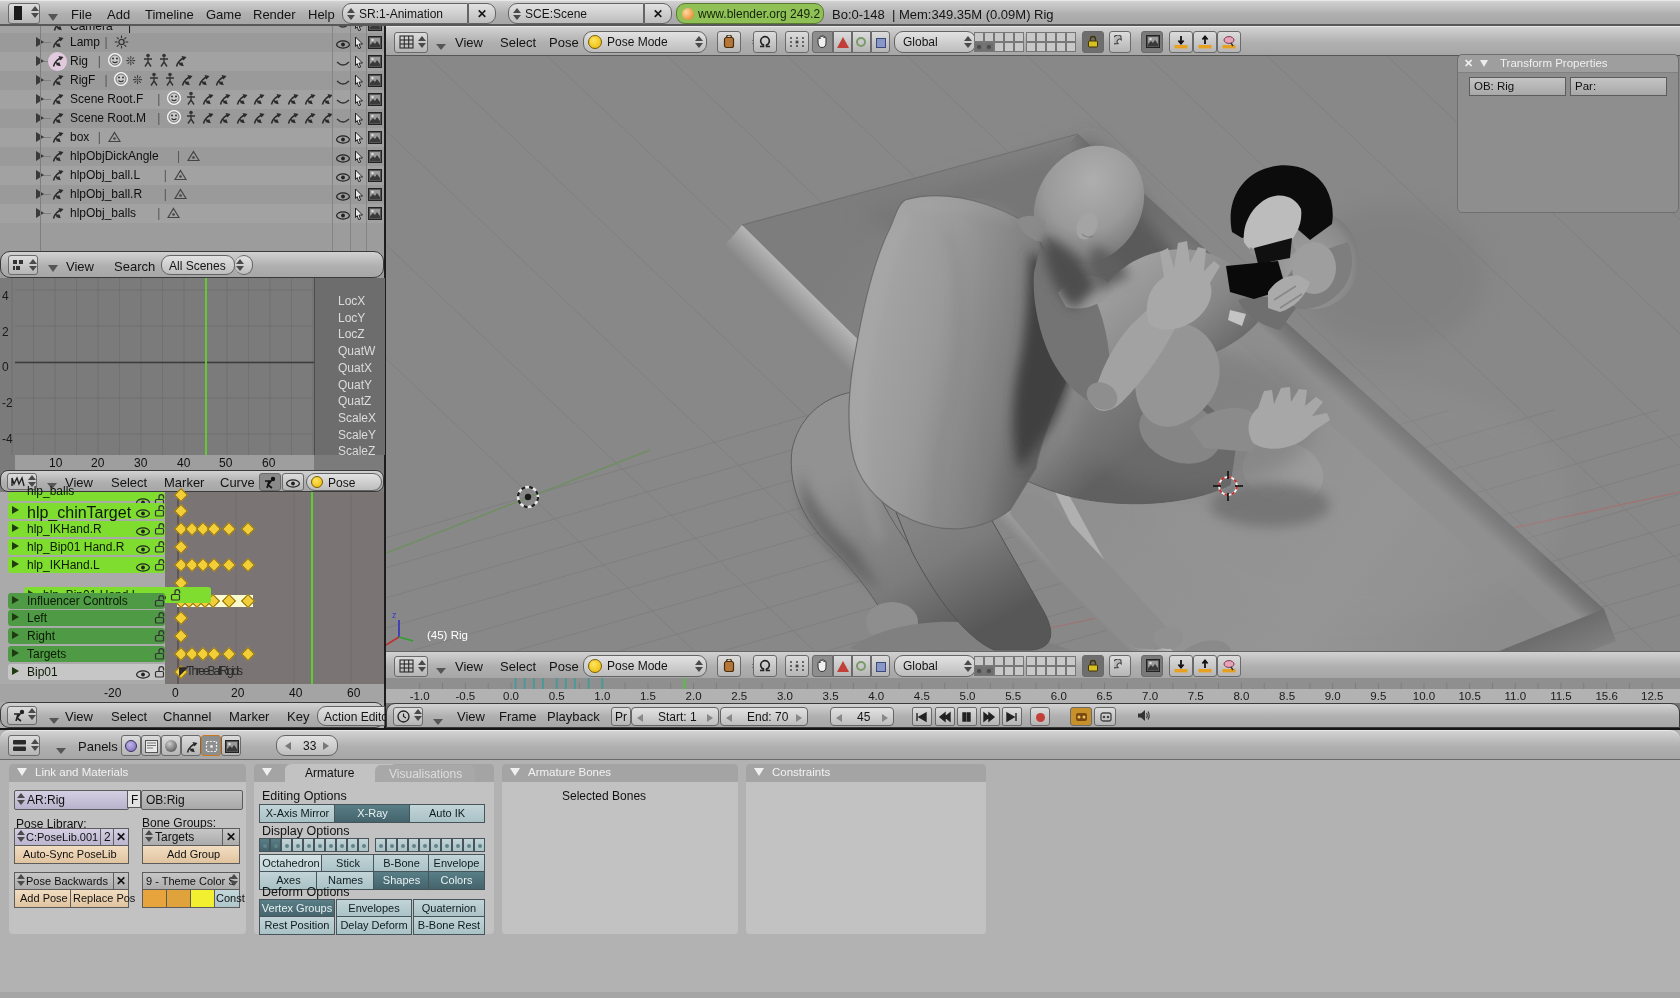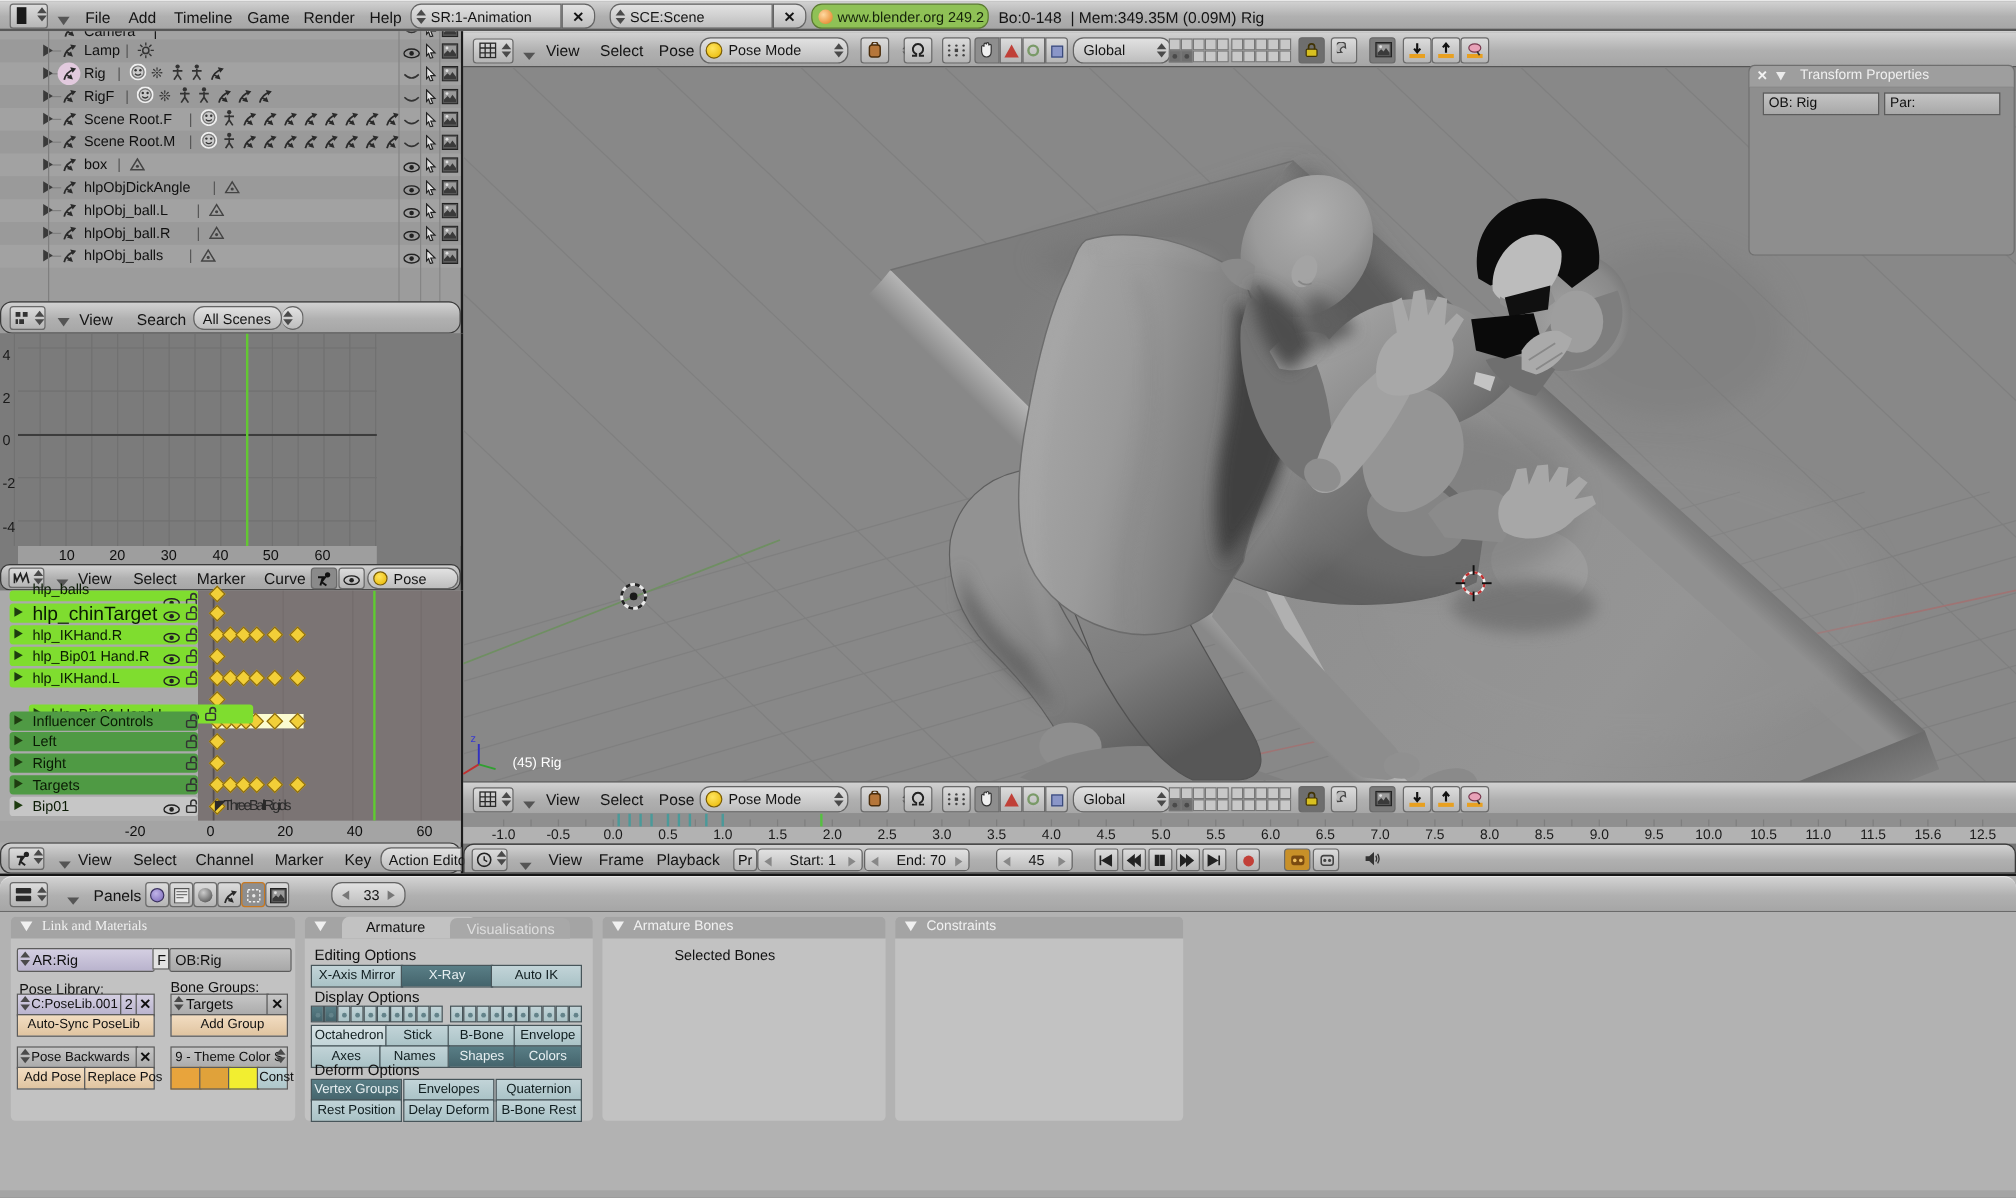--- a/index.html
+++ b/index.html
@@ -564,20 +564,32 @@
       <line x1="291.5" y1="0" x2="291.5" y2="177" stroke="#717171" stroke-width="1"></line>
       <line x1="313" y1="0" x2="313" y2="177" stroke="#717171" stroke-width="1"></line>
       <line x1="15" y1="12" x2="314" y2="12" stroke="#717171" stroke-width="1"></line>
       <line x1="15" y1="48" x2="314" y2="48" stroke="#717171" stroke-width="1"></line>
       <line x1="15" y1="84" x2="314" y2="84" stroke="#717171" stroke-width="1"></line>
       <line x1="15" y1="120" x2="314" y2="120" stroke="#717171" stroke-width="1"></line>
       <line x1="15" y1="156" x2="314" y2="156" stroke="#717171" stroke-width="1"></line>
       <line x1="15" y1="84.5" x2="314" y2="84.5" stroke="#3c3c3c" stroke-width="1.6"></line>
       <line x1="206" y1="0" x2="206" y2="177" stroke="#63c832" stroke-width="2"></line>
     </svg>
+  <div class="abs" style="left:314px;top:0;width:70px;height:177px;background:#6d6d6d;border-left:1px solid #4d4d4d;" id="ipochan">
+      <div class="lab" style="left:23px;top:16px;color:#dcdcdc;font-size:12px;">LocX</div>
+      <div class="lab" style="left:23px;top:32.7px;color:#dcdcdc;font-size:12px;">LocY</div>
+      <div class="lab" style="left:23px;top:49.4px;color:#dcdcdc;font-size:12px;">LocZ</div>
+      <div class="lab" style="left:23px;top:66.1px;color:#dcdcdc;font-size:12px;">QuatW</div>
+      <div class="lab" style="left:23px;top:82.8px;color:#dcdcdc;font-size:12px;">QuatX</div>
+      <div class="lab" style="left:23px;top:99.5px;color:#dcdcdc;font-size:12px;">QuatY</div>
+      <div class="lab" style="left:23px;top:116.19999999999999px;color:#dcdcdc;font-size:12px;">QuatZ</div>
+      <div class="lab" style="left:23px;top:132.89999999999998px;color:#dcdcdc;font-size:12px;">ScaleX</div>
+      <div class="lab" style="left:23px;top:149.6px;color:#dcdcdc;font-size:12px;">ScaleY</div>
+      <div class="lab" style="left:23px;top:166.29999999999998px;color:#dcdcdc;font-size:12px;">ScaleZ</div>
+    </div>
   <div class="abs" style="left:15px;top:177px;width:299px;height:15px;background:#9e9e9e;" id="iposcale">
       <div class="lab" style="left:34px;top:1px;">10</div>
       <div class="lab" style="left:76px;top:1px;">20</div>
       <div class="lab" style="left:119px;top:1px;">30</div>
       <div class="lab" style="left:162px;top:1px;">40</div>
       <div class="lab" style="left:204px;top:1px;">50</div>
       <div class="lab" style="left:247px;top:1px;">60</div>
     </div>
   <div class="abs hdr" style="left:0;top:192px;width:384px;height:22px;border-radius:8px;border:1px solid #3a3a3a;">
     <div class="sq" style="left:6px;top:2px;width:30px;height:17px;"></div>
@@ -1338,21 +1350,21 @@
         </div>
       </div>
     <div class="btn" style="left:276px;top:4px;width:62px;height:21px;border-radius:9px;">
         <span style="position:absolute;left:26px;top:3px;">33</span>
       <span style="position:absolute;left:8px;top:6px;width:0;height:0;border-right:6px solid #777;border-top:4px solid transparent;border-bottom:4px solid transparent;"></span>
       <span style="position:absolute;right:8px;top:6px;width:0;height:0;border-left:6px solid #777;border-top:4px solid transparent;border-bottom:4px solid transparent;"></span>
       </div>
   </div>
   <div id="panels">
       <div class="abs" style="left:9px;top:34px;width:237px;height:170px;background:#c2c2c2;border-radius:4px;">
-        <div class="abs" style="left:0;top:0;width:237px;height:18px;background:#a4a4a4;border-radius:4px 4px 0 0;font-family:Liberation Serif, serif;">
+        <div class="abs" style="left:0;top:0;width:237px;height:18px;background:#a4a4a4;border-radius:4px 4px 0 0;">
           <span style="position:absolute;left:8px;top:4px;width:0;height:0;border-top:8px solid #f0f0f0;border-left:5px solid transparent;border-right:5px solid transparent;"></span>
           <span style="position:absolute;left:26px;top:2px;color:#f2f2f2;font-size:11.5px;">Link and Materials</span>
         </div>
         <div class="abs" style="left:5px;top:26px;width:113px;height:18px;background:linear-gradient(#d4cfe2,#b9b3cd);border:1px solid #5c5c5c;border-radius:2px;">
           <span class="spin" style="position:absolute;left:1px;top:1px;"></span>
           <span style="position:absolute;left:12px;top:2px;">AR:Rig</span>
         </div>
         <div class="abs" style="left:118px;top:26px;width:14px;height:18px;background:#e2e2e2;border:1px solid #5c5c5c;box-sizing:border-box;">
           <span style="position:absolute;left:3px;top:2px;">F</span>
         </div>

